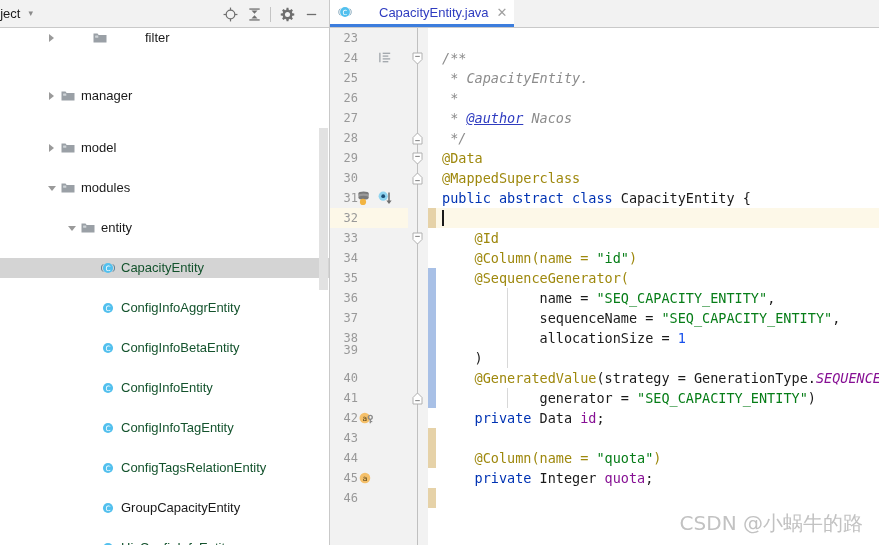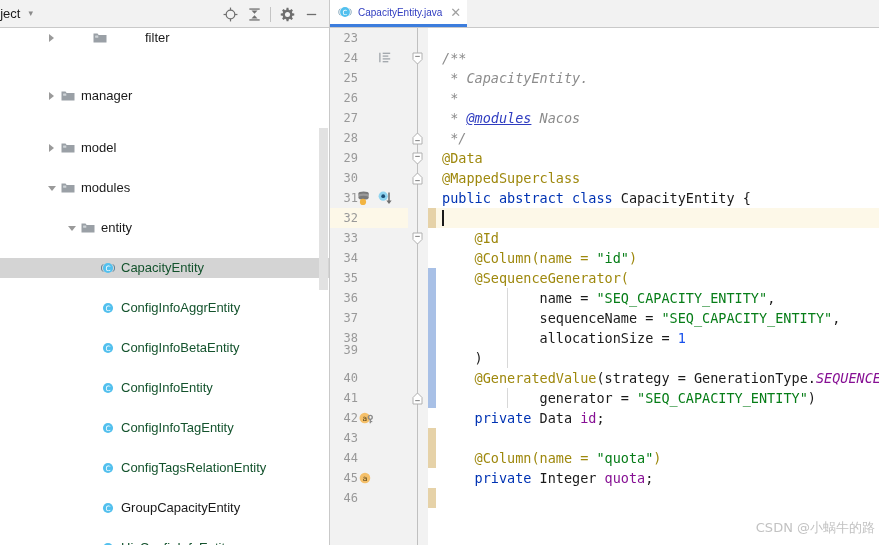--- a/index.html
+++ b/index.html
@@ -99,21 +99,21 @@
     position: relative;
   }
   #tab {
     height: 27px; background: #ffffff;
     display: flex; align-items: center;
     padding: 0 6px 0 8px;
     border-bottom: 3px solid #3c7ddd;
     position: relative; cursor: pointer;
   }
   #tab-icon { margin-right: 6px; display: flex; }
-  #tab-label { font-size: 10px; color: #2f3cc0; }
+  #tab-label { font-size: 13px; color: #2f3cc0; margin-left: 21px; }
   #tab-close {
     margin-left: 8px; color: #a0a0a0; font-size: 13px;
     line-height: 1; cursor: pointer;
   }
 
   #code-area {
     position: absolute; top: 28px; left: 0; right: 0; bottom: 0;
     display: flex; background: #ffffff;
     font-family: "DejaVu Sans Mono", monospace;
     font-size: 13px;
@@ -182,22 +182,22 @@
   .t-fld  { color: #871094; }
   .t-stat { color: #871094; font-style: italic; }
   .t-plain{ color: #1a1a1a; }
 
   #caret {
     position: absolute; width: 2px; height: 16px;
     background: #1a1a1a;
   }
 
   #watermark {
-    position: absolute; right: 4px; bottom: 8px;
-    font-size: 13px; color: #c2c2c2;
+    position: absolute; right: 16px; bottom: 8px;
+    font-size: 20px; color: #c2c2c2;
     font-family: "DejaVu Sans", sans-serif;
     pointer-events: none; white-space: nowrap;
   }
 </style>
 </head>
 <body>
 
 <div id="app">
 
   <div id="sidebar">
@@ -571,21 +571,21 @@
           <div class="chbar" style="top: 180px; height: 20px; background: rgb(230, 210, 168);"></div>
           <div class="chbar" style="top: 240px; height: 140px; background: rgb(168, 192, 230);"></div>
           <div class="chbar" style="top: 400px; height: 40px; background: rgb(230, 210, 168);"></div>
           <div class="chbar" style="top: 460px; height: 20px; background: rgb(230, 210, 168);"></div>
         </div>
       <div id="codetext">
           <div class="cl" style="top: 0px;"></div>
           <div class="cl" style="top: 20px;"><span class="t-cmt">/**</span></div>
           <div class="cl" style="top: 40px;"><span class="t-cmt"> * CapacityEntity.</span></div>
           <div class="cl" style="top: 60px;"><span class="t-cmt"> *</span></div>
-          <div class="cl" style="top: 80px;"><span class="t-cmt"> * </span><span class="t-tag">@modules</span><span class="t-cmt"> Nacos</span></div>
+          <div class="cl" style="top: 80px;"><span class="t-cmt"> * </span><span class="t-tag">@author</span><span class="t-cmt"> Nacos</span></div>
           <div class="cl" style="top: 100px;"><span class="t-cmt"> */</span></div>
           <div class="cl" style="top: 120px;"><span class="t-ann">@Data</span></div>
           <div class="cl" style="top: 140px;"><span class="t-ann">@MappedSuperclass</span></div>
           <div class="cl" style="top: 160px;"><span class="t-kw">public abstract class </span><span class="t-plain">CapacityEntity {</span></div>
           <div class="cl cur" style="top: 180px;"></div>
           <div class="cl" style="top: 200px;"><span class="t-ann">    @Id</span></div>
           <div class="cl" style="top: 220px;"><span class="t-ann">    @Column(name = </span><span class="t-str">"id"</span><span class="t-ann">)</span></div>
           <div class="cl" style="top: 240px;"><span class="t-ann">    @SequenceGenerator(</span></div>
           <div class="cl" style="top: 260px;"><span class="t-plain">            name = </span><span class="t-str">"SEQ_CAPACITY_ENTITY"</span><span class="t-plain">,</span></div>
           <div class="cl" style="top: 280px;"><span class="t-plain">            sequenceName = </span><span class="t-str">"SEQ_CAPACITY_ENTITY"</span><span class="t-plain">,</span></div>

